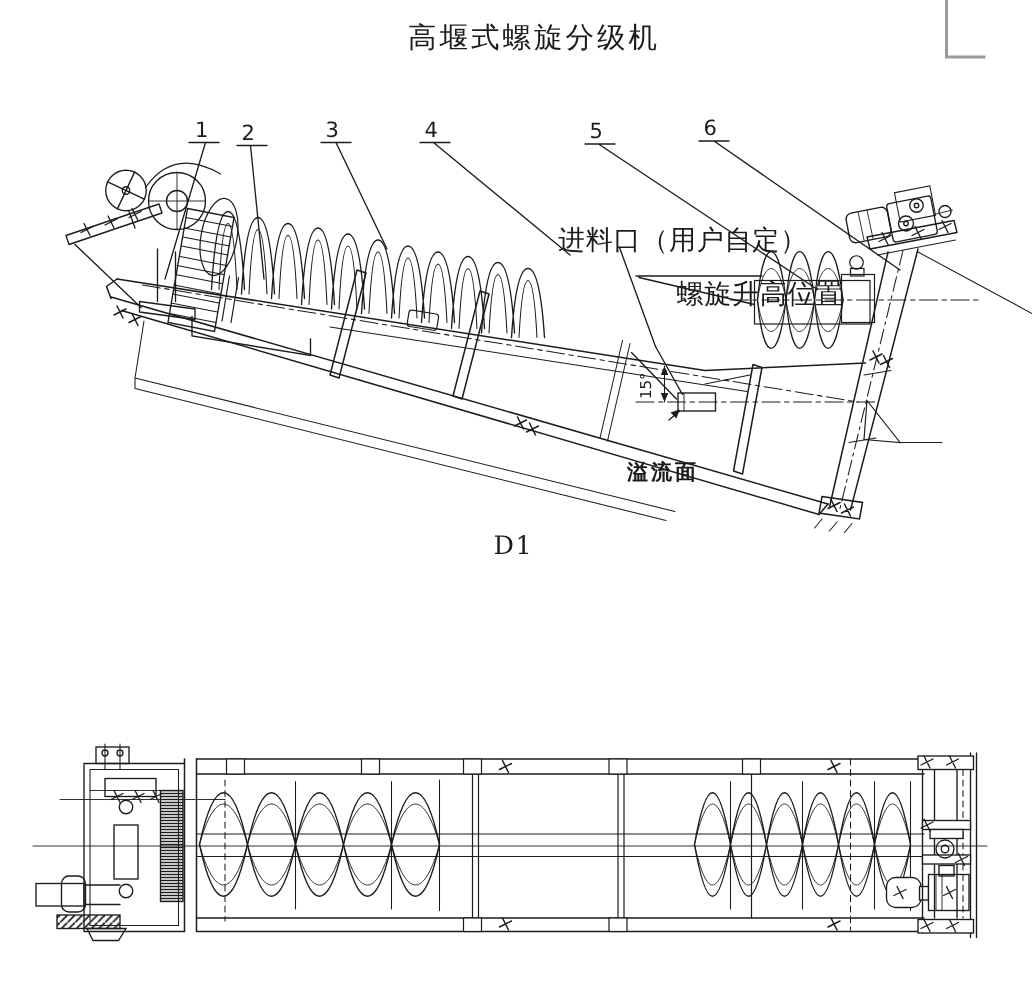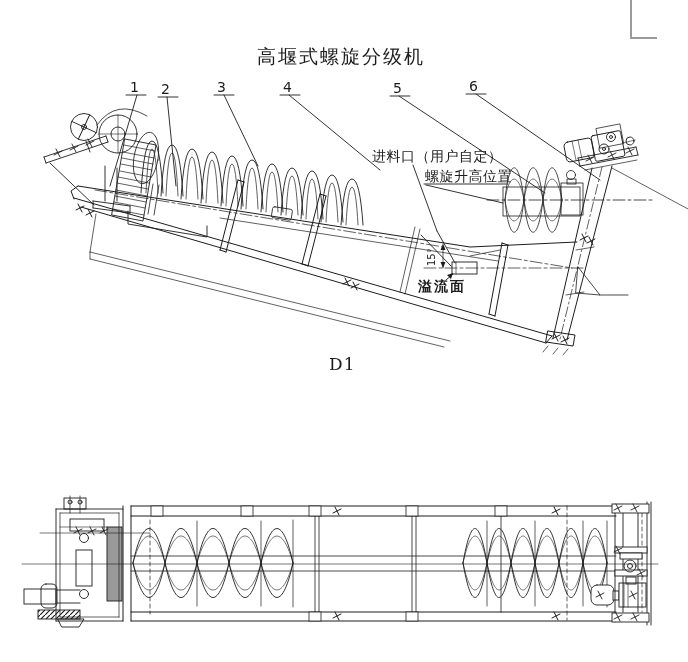--- a/index.html
+++ b/index.html
@@ -6,36 +6,36 @@
   html,body { margin:0; padding:0; background:var(--paper); }
   #stage {
     position:relative; width:688px; height:662px; background:var(--paper);
     font-family:"DejaVu Sans","Liberation Sans",sans-serif; color:var(--ink);
     overflow:hidden;
   }
   #stage svg { position:absolute; left:0; top:0; color:var(--ink); }
   .txt { position:absolute; white-space:nowrap; color:var(--ink); }
   .title { font-size:19px; letter-spacing:2px; font-weight:500; }
   .callout { font-size:14px; }
-  .lbl { font-size:14px; letter-spacing:0.5px; font-weight:500; }
-  .lbl-big { font-size:14px; letter-spacing:2px; font-weight:600; }
+  .lbl { font-size:18px; letter-spacing:0.5px; font-weight:500; }
+  .lbl-big { font-size:14px; letter-spacing:2px; font-weight:600;margin-top:28px; }
   .dim { font-size:10px; transform:rotate(-90deg); transform-origin:left top; }
   .viewlab { font-family:"DejaVu Serif","Liberation Serif",serif; font-size:17px; letter-spacing:1px; }
   .corner-v { position:absolute; left:630px; top:0; width:2px; height:38px; background:var(--corner); }
   .corner-h { position:absolute; left:630px; top:37px; width:27px; height:2px; background:var(--corner); }
 </style>
 </head>
 <body>
 
 <div id="stage">
 
   <div class="corner-v"></div>
   <div class="corner-h"></div>
 
-  <div class="txt title" style="left:257px; top:12px;margin-top:32px;">高堰式螺旋分级机</div>
+  <div class="txt title" style="left:272px; top:12px;">高堰式螺旋分级机</div>
 
   <svg width="688" height="662" viewBox="0 0 688 662">
     <defs>
       <g id="tk">
           <path d="M-4,2 L4,-2 M-2,-4 L2,4"></path>
         </g>
       <pattern id="hatchH" width="4" height="4" patternUnits="userSpaceOnUse">
         <path d="M0,1 H4 M0,3 H4" stroke="currentColor" stroke-width="0.9"></path>
       </pattern>
       <pattern id="hatchD" width="5" height="5" patternUnits="userSpaceOnUse">
@@ -263,18 +263,18 @@
   </svg>
 
   <div class="txt callout" style="left:130px; top:79px;">1</div>
   <div class="txt callout" style="left:161px; top:81px;">2</div>
   <div class="txt callout" style="left:217px; top:79px;">3</div>
   <div class="txt callout" style="left:283px; top:79px;">4</div>
   <div class="txt callout" style="left:393px; top:80px;">5</div>
   <div class="txt callout" style="left:469px; top:78px;">6</div>
 
   <div class="txt lbl" style="left:372px; top:148px;">进料口（用户自定）</div>
-  <div class="txt lbl" style="left:425px; top:168px;">螺旋升高位置</div>
+  <div class="txt lbl" style="left:425px; top:184px;padding-left:26px;">螺旋升高位置</div>
   <div class="txt lbl-big" style="left:418px; top:278px;">溢流面</div>
   <div class="txt dim" style="left:426px; top:266px;">15°</div>
 
   <div class="txt viewlab" style="left:329px; top:354px;text-align:right;">D1</div>
 </div>
 
 </body></html>

